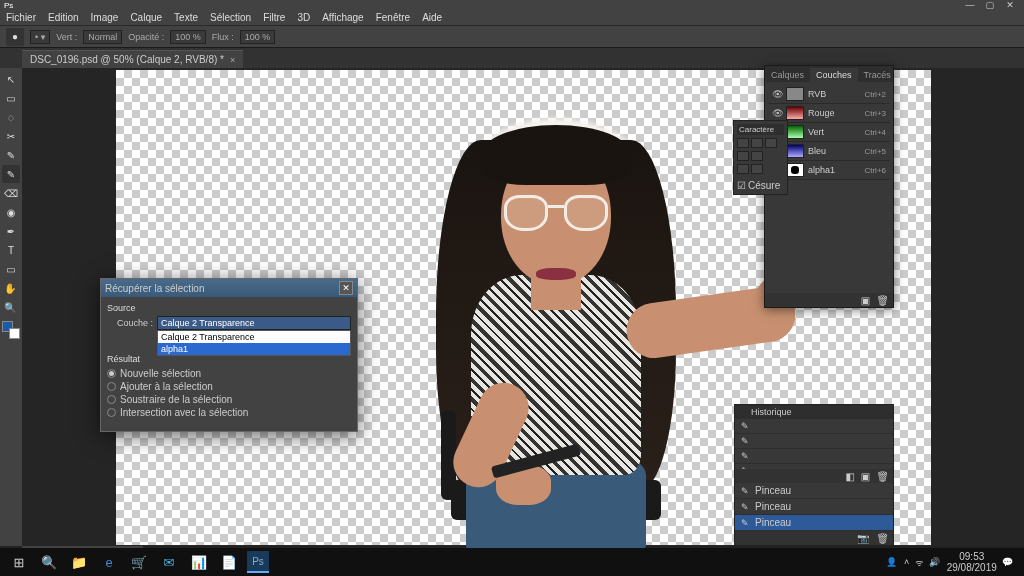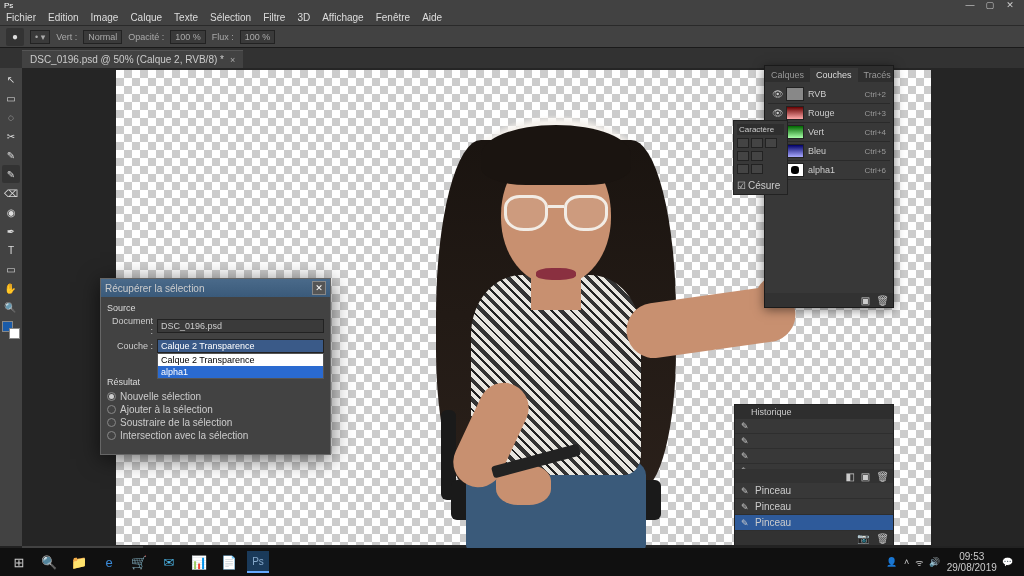--- a/index.html
+++ b/index.html
@@ -40,21 +40,21 @@
 .hand-r{position:absolute;right:-100px;top:170px;width:60px;height:30px;background:#c89070;border-radius:40% 60% 30% 30%;transform:rotate(-25deg)}
 .arm-l{position:absolute;left:70px;top:280px;width:50px;height:110px;background:#c89070;border-radius:25px;transform:rotate(25deg)}
 .hand-l{position:absolute;left:100px;top:365px;width:55px;height:40px;background:#c89070;border-radius:40%}
 .phone{position:absolute;left:95px;top:355px;width:90px;height:12px;background:#222;border-radius:3px;transform:rotate(-15deg)}
 .jeans{position:absolute;left:70px;top:355px;width:180px;height:100px;background:#3a5a7a;border-radius:20% 20% 10% 10%}
 .chair{position:absolute;left:55px;top:360px;width:210px;height:100px}
 .chair .seat{position:absolute;left:0;top:20px;width:210px;height:40px;background:#1a1a1a;border-radius:6px}
 .chair .back-l{position:absolute;left:-10px;top:-50px;width:15px;height:90px;background:#1a1a1a;border-radius:6px}
 
 
-.dialog{position:absolute;left:100px;top:278px;width:231px;background:#424242;border:1px solid #666;box-shadow:0 4px 20px rgba(0,0,0,.6);z-index:50}
+.dialog{position:absolute;left:100px;top:278px;width:258px;background:#424242;border:1px solid #666;box-shadow:0 4px 20px rgba(0,0,0,.6);z-index:50}
 .dlg-title{height:18px;background:linear-gradient(#4a6a8a,#3a5a7a);display:flex;align-items:center;padding:0 4px;color:#fff;font-size:10px}
 .dlg-title .x{margin-left:auto;width:14px;height:14px;background:#555;color:#fff;text-align:center;line-height:12px;border:1px solid #888;font-size:9px}
 .dlg-body{padding:6px;display:flex;gap:22px}
 .dlg-left{flex:1}
 .dlg-right{width:48px;display:flex;flex-direction:column;gap:4px}
 .dlg-btn{background:#5a5a5a;border:1px solid #333;border-radius:10px;padding:3px 0;text-align:center;font-size:9px;color:#eee}
 .dlg-group{margin-bottom:6px}
 .dlg-group-title{font-size:9px;color:#ddd;margin-bottom:3px}
 .dlg-row{display:flex;align-items:center;gap:4px;margin-bottom:3px}
 .dlg-row .lbl{width:46px;text-align:right;font-size:9px;color:#ccc}
@@ -202,24 +202,20 @@
 <div class="dialog">
   <div class="dlg-title">
     <span>Récupérer la sélection</span>
     <span class="x">✕</span>
   </div>
   <div class="dlg-body">
     <div class="dlg-left">
       <div class="dlg-group">
         <div class="dlg-group-title">Source</div>
         <div class="dlg-row">
-          <span class="lbl">Document :</span>
-          <span class="val">DSC_0196.psd</span>
-        </div>
-        <div class="dlg-row">
           <span class="lbl">Couche :</span>
           <div class="dropdown-open">
             <div class="dd-sel">Calque 2 Transparence</div>
             <div class="dd-list">
               <div class="dd-item">Calque 2 Transparence</div>
               <div class="dd-item hl">alpha1</div>
             </div>
           </div>
         </div>
       </div>

